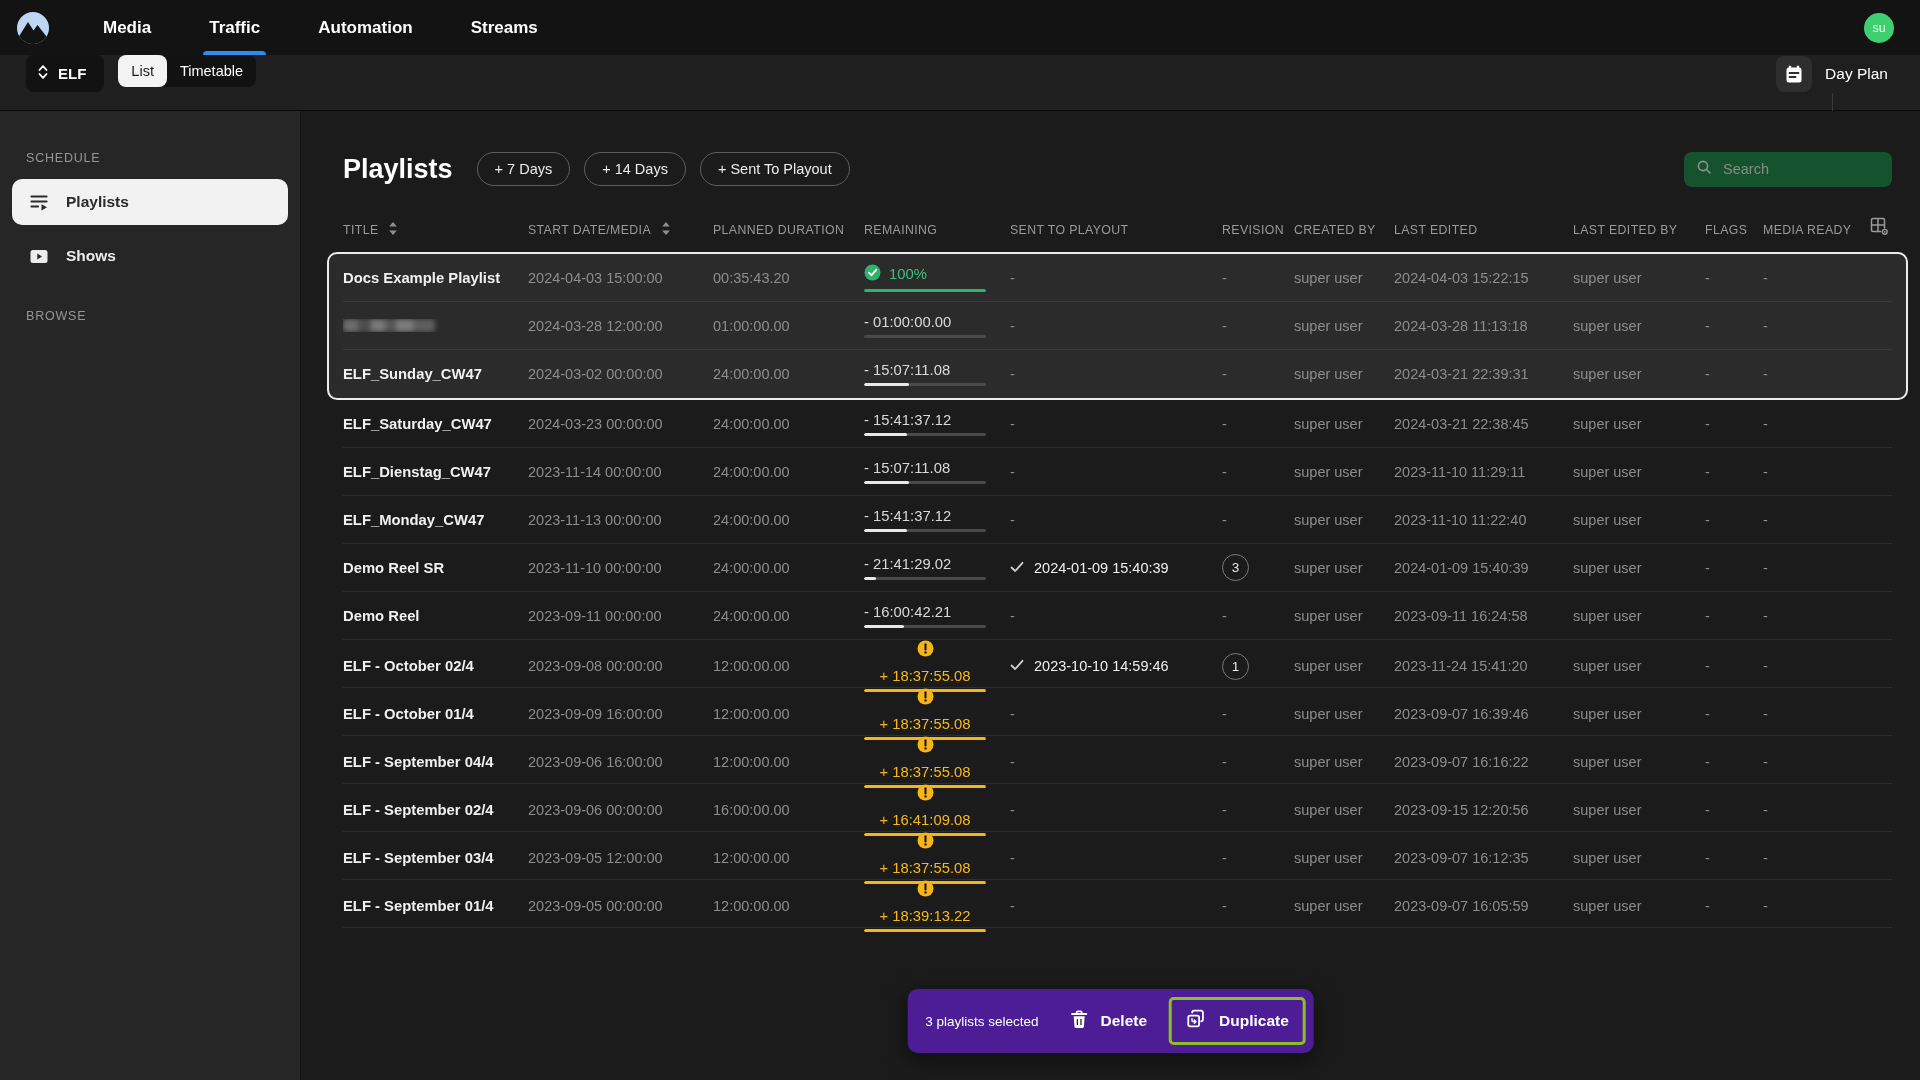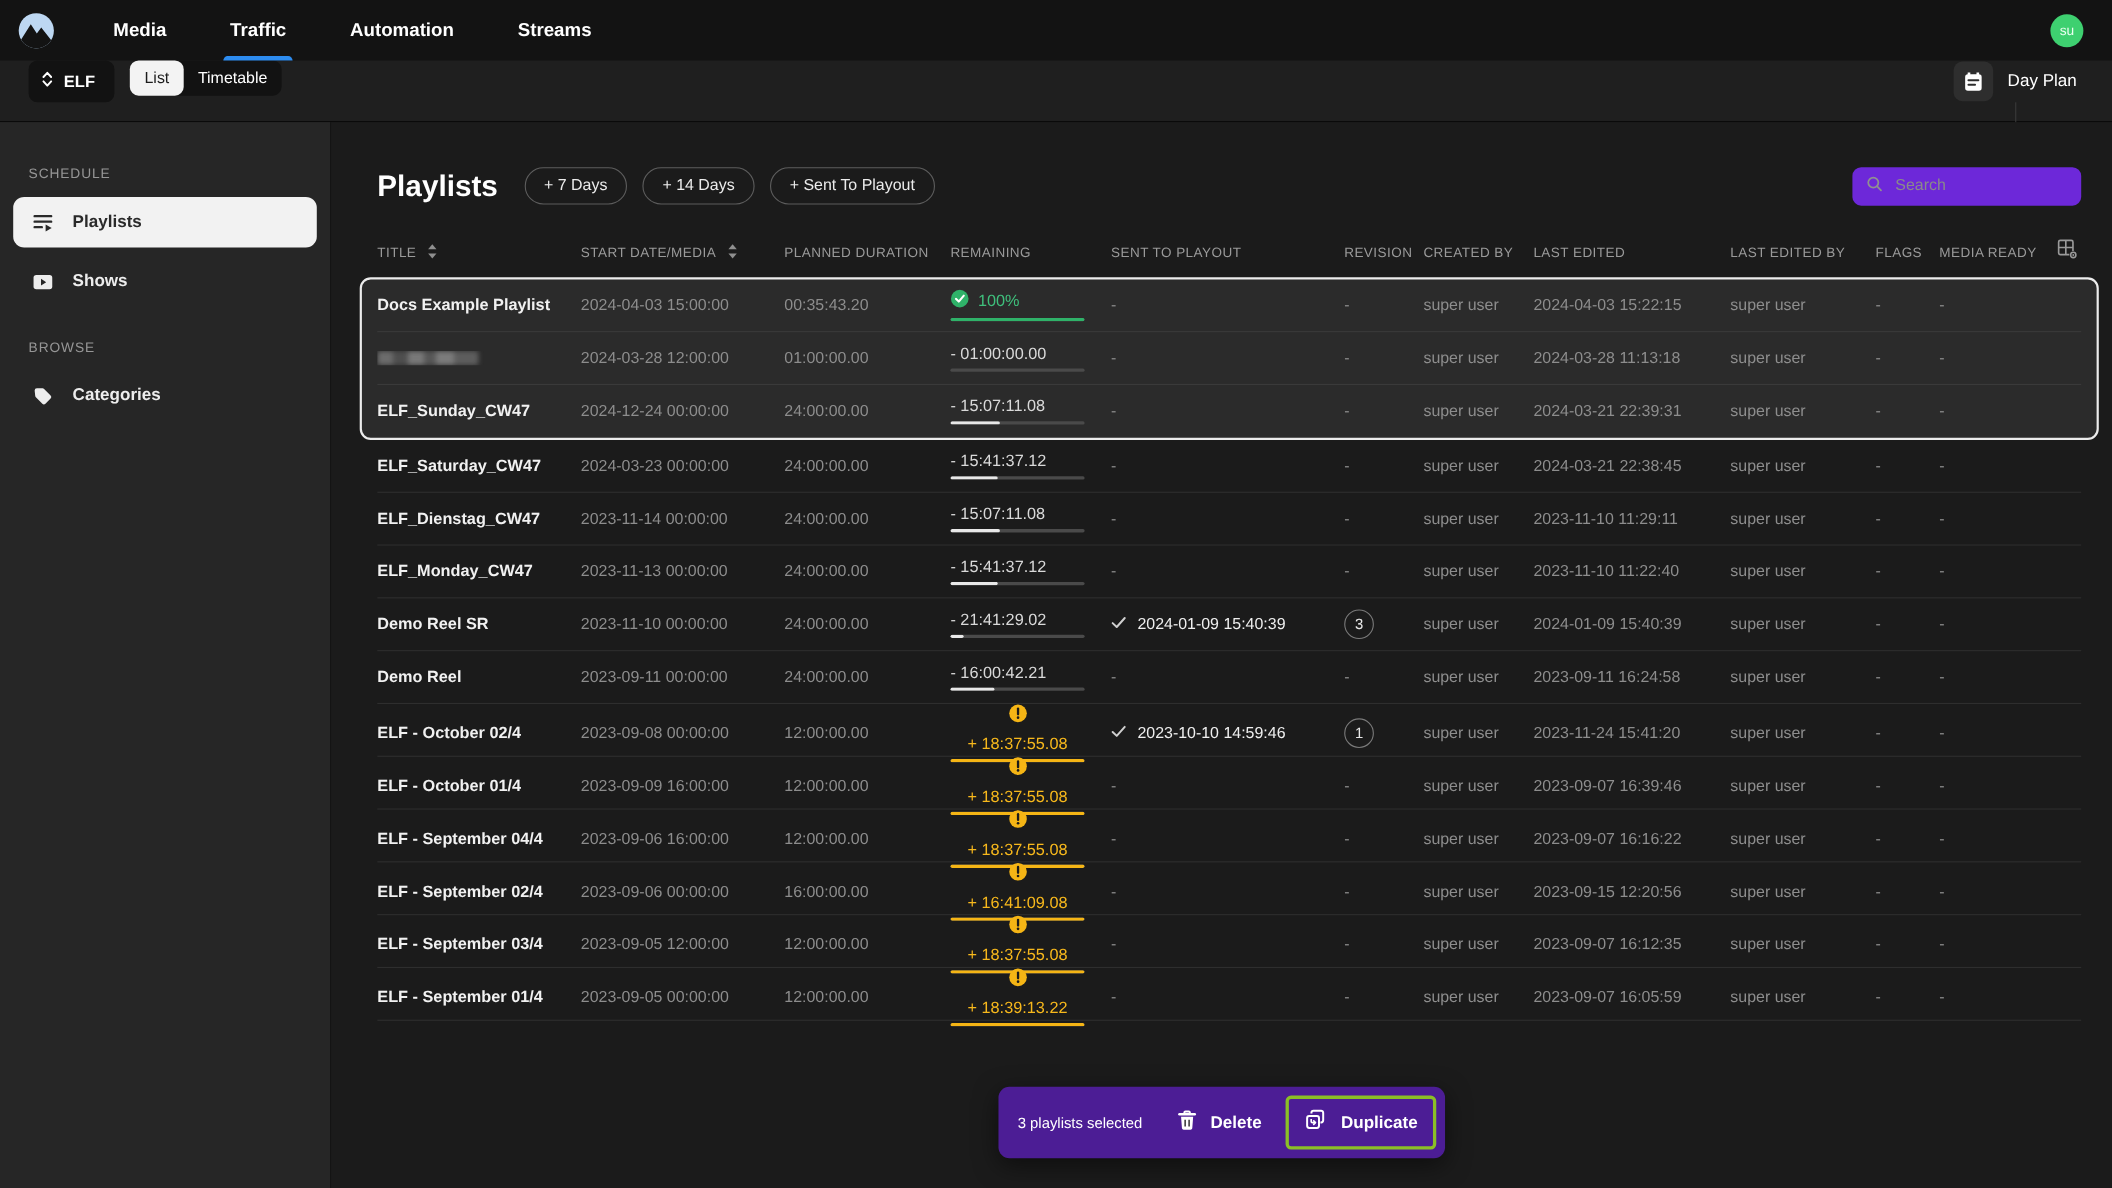--- a/index.html
+++ b/index.html
@@ -35,21 +35,21 @@
   .side-heading { color:#969696; font-size:12.5px; letter-spacing:.8px; padding:0 14px; margin:0 0 14px; }
   .side-heading.later { margin-top:30px; }
   .side-item { display:flex; align-items:center; gap:17px; padding:13px 17px; border-radius:10px; color:#ededed; font-size:15.5px; font-weight:600; cursor:pointer; margin-bottom:8px; --icon-bg:#262626; }
   .side-item.active { background:#f2f2f2; color:#2a2a2a; --icon-bg:#f2f2f2; }
   .side-item .icn { display:flex; }
 
   .main { flex:1; position:relative; background:#1b1b1b; padding:0 28px 0 42px; min-width:0; }
   .main-header { display:flex; align-items:center; gap:14px; margin-top:36px; height:44px; }
   .page-title { font-size:27px; margin:0 10px 0 0; font-weight:700; color:#fff; }
   .pill { border:1px solid #5d5d5d; background:transparent; color:#ececec; font-size:14.5px; padding:8px 17px; border-radius:19px; cursor:pointer; white-space:nowrap; font-family:inherit; }
-  .search { margin-left:auto; width:208px; height:35px; background:#6d28d9; border-radius:8px; display:flex; align-items:center; gap:9px; padding:0 12px; cursor:text; }
+  .search { margin-left:auto; width:208px; height:35px; background:#14532d; border-radius:8px; display:flex; align-items:center; gap:9px; padding:0 12px; cursor:text; }
   .search input { background:none; border:none; outline:none; color:#cfcfcf; font-size:14.5px; width:100%; font-family:inherit; }
   .search input::placeholder { color:#8a8a8a; }
 
   
   .table { margin-top:30px; }
   .thead, .trow { display:grid; grid-template-columns:185px 185px 151px 146px 212px 72px 100px 179px 132px 58px 1fr; align-items:center; }
   .thead { color:#9a9a9a; font-size:12.3px; letter-spacing:.4px; padding-bottom:13px; position:relative; }
   .th { display:flex; align-items:center; gap:10px; white-space:nowrap; }
   .settings-corner { position:absolute; right:2px; top:-4px; cursor:pointer; display:flex; }
 
@@ -168,28 +168,20 @@
         <div class="side-item">
           <span class="icn">
             <svg width="20" height="20" viewBox="0 0 20 20">
               <rect x="1.5" y="4" width="17" height="13" rx="2.5" fill="currentColor"></rect>
               <path d="M8.3 7.5 L13 10.5 L8.3 13.5 Z" fill="var(--icon-bg,#262626)"></path>
             </svg>
           </span>
           <span>Shows</span>
         </div>
         <div class="side-heading later">BROWSE</div>
-        <div class="side-item">
-          <span class="icn">
-            <svg width="20" height="20" viewBox="0 0 20 20">
-              <path d="M2.5 5 a2 2 0 0 1 2 -2 h5.2 a2 2 0 0 1 1.4 .6 l5.9 5.9 a2 2 0 0 1 0 2.8 l-4.7 4.7 a2 2 0 0 1 -2.8 0 l-5.9 -5.9 a2 2 0 0 1 -.6 -1.4 Z" fill="currentColor"></path>
-            </svg>
-          </span>
-          <span>Categories</span>
-        </div>
       </aside>
 
     <main class="main">
       <div class="main-header">
         <h1 class="page-title">Playlists</h1>
         <span id="quick-buttons" style="display:flex;gap:14px;">
             <button class="pill">+ 7 Days</button>
             <button class="pill">+ 14 Days</button>
             <button class="pill">+ Sent To Playout</button>
           </span>
@@ -300,21 +292,21 @@
                 <div class="c-gray">-</div>
                 <div class="c-gray">-</div>
                 <div class="c-gray">super user</div>
                 <div class="c-gray">2024-03-28 11:13:18</div>
                 <div class="c-gray">super user</div>
                 <div class="c-gray">-</div>
                 <div class="c-gray">-</div>
               </div>
               <div class="trow">
                 <div class="c-title">ELF_Sunday_CW47</div>
-                <div class="c-gray">2024-12-24 00:00:00</div>
+                <div class="c-gray">2024-03-02 00:00:00</div>
                 <div class="c-gray">24:00:00.00</div>
                 <div class="rem neutral">
                   <div class="rem-line">
                     <span>- 15:07:11.08</span>
                   </div>
                   <div class="rem-bar">
                     <div class="rem-fill" style="width: 37%;"></div>
                   </div>
                 </div>
                 <div class="c-gray">-</div>

